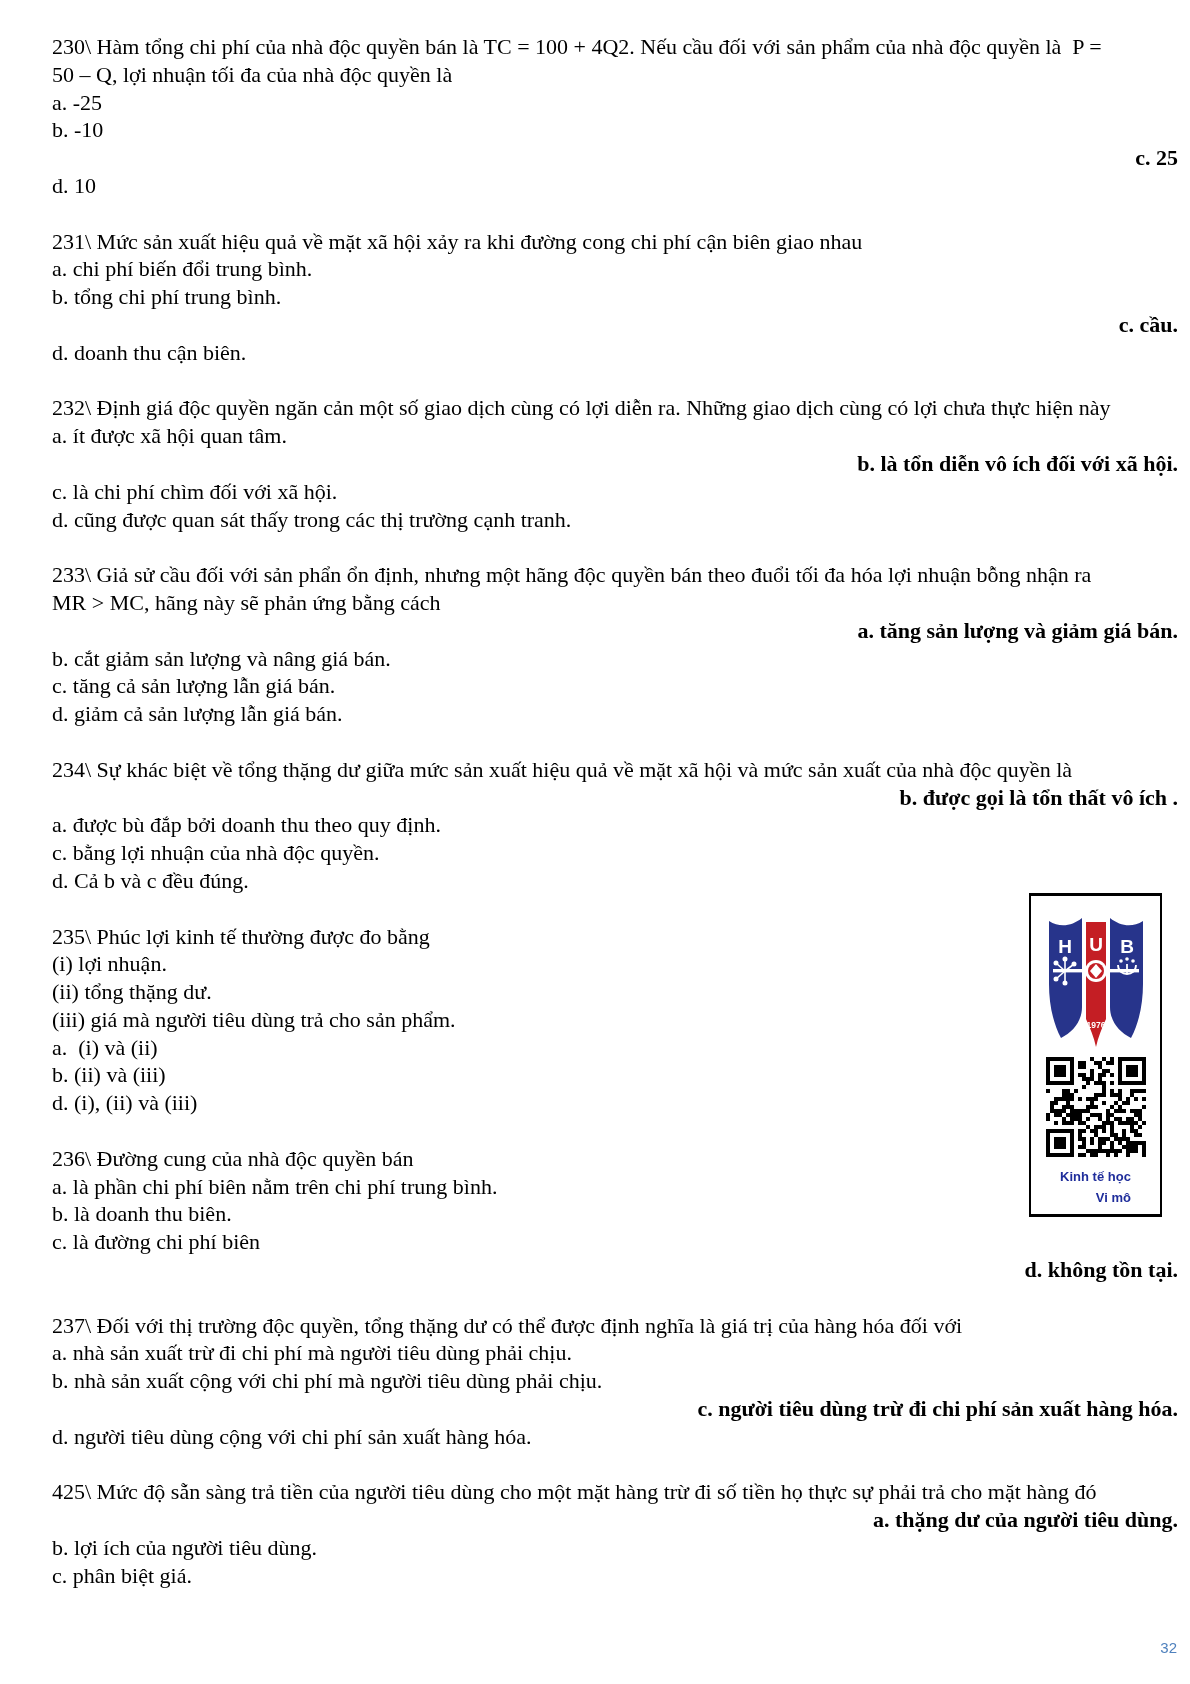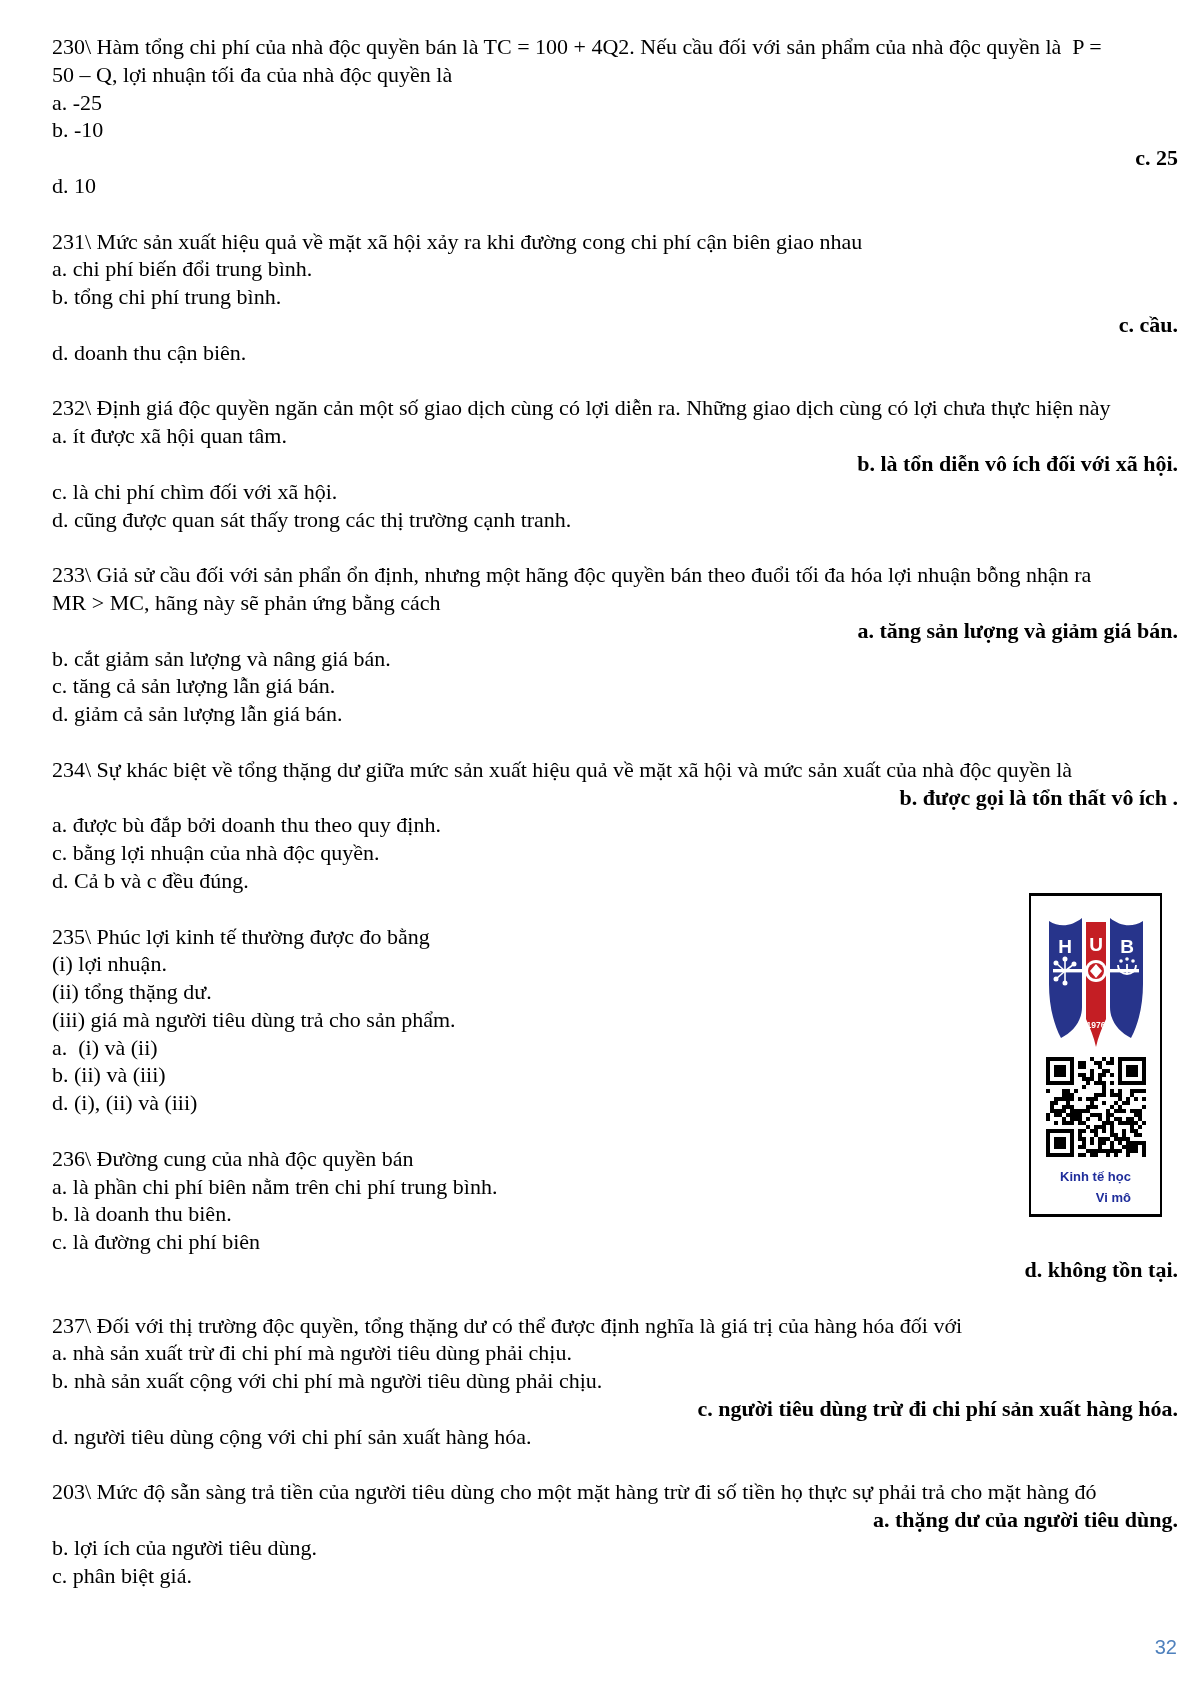--- a/index.html
+++ b/index.html
@@ -21,21 +21,21 @@
   }
   .shield{margin-top:11px;}
   .qr{margin-top:8px;}
   .caption{
     margin-top:9px;text-align:right;font-family:"Liberation Sans","DejaVu Sans",sans-serif;
     font-weight:bold;font-size:13px;line-height:21px;color:#1f2d9b;
   }
   .page-number{
     position:absolute;right:13px;top:1634px;
     font-family:"Liberation Sans","DejaVu Sans",sans-serif;
-    font-size:20px;color:#4f81bd;
+    font-size:15px;color:#4f81bd;
   }
   .shield text{font-family:"Liberation Sans","DejaVu Sans",sans-serif;font-weight:bold;fill:#fff;}
 </style>
 </head>
 <body>
 
 <div class="content">
   <div>
       <div class="question-block">
         <div class="line heading">230\ Hàm tổng chi phí của nhà độc quyền bán là TC = 100 + 4Q2. Nếu cầu đối với sản phẩm của nhà độc quyền là  P =</div>
@@ -91,21 +91,21 @@
         <div class="line option bold">d. không tồn tại.</div>
       </div>
       <div class="question-block">
         <div class="line heading">237\ Đối với thị trường độc quyền, tổng thặng dư có thể được định nghĩa là giá trị của hàng hóa đối với</div>
         <div class="line option">a. nhà sản xuất trừ đi chi phí mà người tiêu dùng phải chịu.</div>
         <div class="line option">b. nhà sản xuất cộng với chi phí mà người tiêu dùng phải chịu.</div>
         <div class="line option bold">c. người tiêu dùng trừ đi chi phí sản xuất hàng hóa.</div>
         <div class="line option">d. người tiêu dùng cộng với chi phí sản xuất hàng hóa.</div>
       </div>
       <div class="question-block">
-        <div class="line heading">203\ Mức độ sẵn sàng trả tiền của người tiêu dùng cho một mặt hàng trừ đi số tiền họ thực sự phải trả cho mặt hàng đó</div>
+        <div class="line heading">425\ Mức độ sẵn sàng trả tiền của người tiêu dùng cho một mặt hàng trừ đi số tiền họ thực sự phải trả cho mặt hàng đó</div>
         <div class="line option bold">a. thặng dư của người tiêu dùng.</div>
         <div class="line option">b. lợi ích của người tiêu dùng.</div>
         <div class="line option">c. phân biệt giá.</div>
       </div>
     </div>
 </div>
 
 <div class="logo-card">
   <svg class="shield" width="104" height="142" viewBox="0 0 104 142">
 

